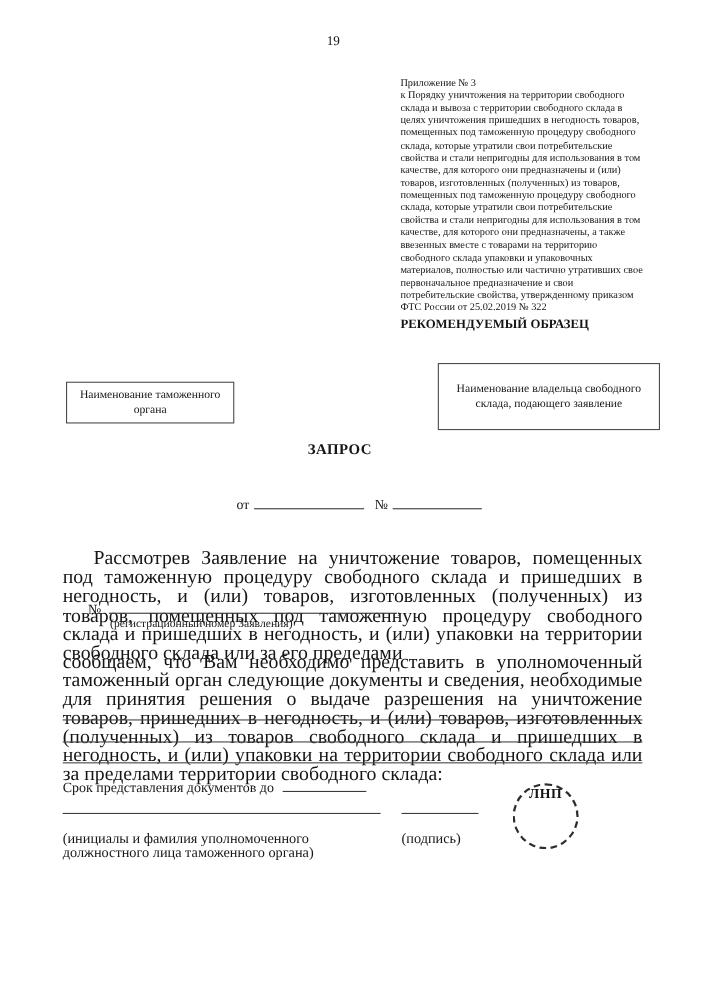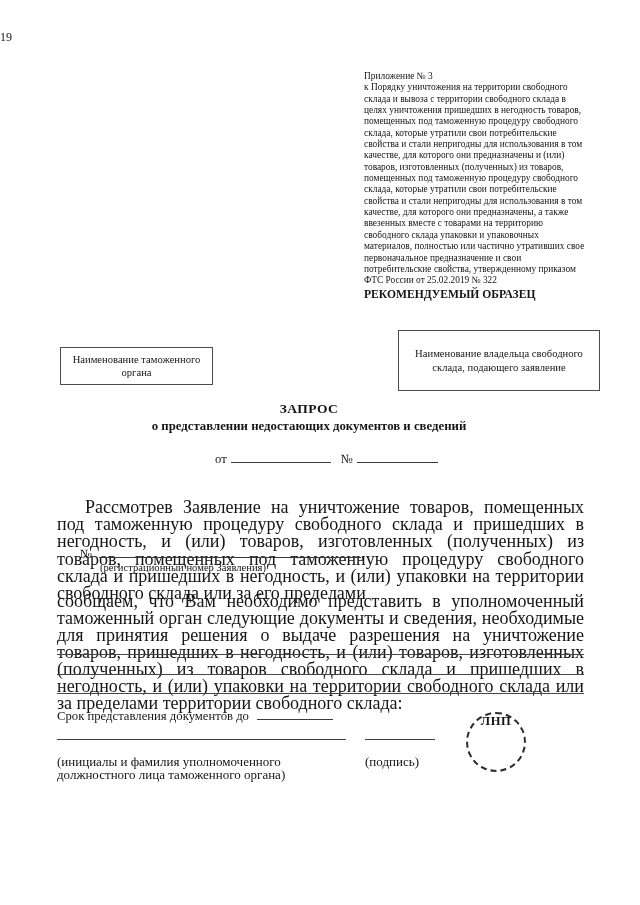--- a/index.html
+++ b/index.html
@@ -11,21 +11,21 @@
   
   .bl { display:inline-block; height:12px; border-bottom:1.3px solid #3a3a3a; vertical-align:baseline; }
   
   .rule { position:absolute; left:57px; width:527px; height:0; border-top:1.4px solid #474747; }
   
   .hbox {
     position:absolute; border:1.5px solid #4c4c4c; box-sizing:border-box;
     display:flex; align-items:center; justify-content:center;
     text-align:center; font-size:10.6px; line-height:13.5px; padding:18px 8px;
   }
-  .page-number { top:30px; left:0; width:606px; font-size:12px; }
+  .page-number { top:30px; left:0; width:606px; text-align:center; font-size:12px; }
   .appendix {
     left:364px; top:71px; width:248px;
     font-size:9.4px; line-height:11.35px; white-space:pre-line;
   }
   .sample-heading { left:364px; top:288px; font-size:11.6px; font-weight:bold;text-align:right; }
   .box-customs { left:60px;  top:347px; width:153px; height:37px; }
   .box-owner   { left:398px; top:330px; width:202px; height:61px; }
   .title-block { top:401px; left:0; width:618px; text-align:center; font-weight:bold; }
   .title-main { font-size:13.5px; letter-spacing:0.5px; }
   .title-sub  { font-size:12.8px; margin-top:2px; }
@@ -82,21 +82,20 @@
   <div class="hbox box-customs">
     <span>Наименование таможенного органа</span>
   </div>
 
   <div class="hbox box-owner">
     <span>Наименование владельца свободного склада, подающего заявление</span>
   </div>
 
   <div class="abs title-block">
     <div class="title-main">ЗАПРОС</div>
-    <div class="title-sub">о представлении недостающих документов и сведений</div>
   </div>
 
   <div class="abs ot-row">
     <span>от</span><span class="bl" style="width:100px; margin:0 10px 0 4px;"></span><span>№</span><span class="bl" style="width:81px; margin-left:4px;"></span>
   </div>
 
   <div class="abs body-text para1">Рассмотрев Заявление на уничтожение товаров, помещенных под таможенную процедуру свободного склада и пришедших в негодность, и (или) товаров, изготовленных (полученных) из товаров, помещенных под таможенную процедуру свободного склада и пришедших в негодность, и (или) упаковки на территории свободного склада или за его пределами</div>
 
   <div class="abs reg-row">
     <span>№</span><span class="bl" style="width:262px; margin-left:7px;"></span><span>,</span>

